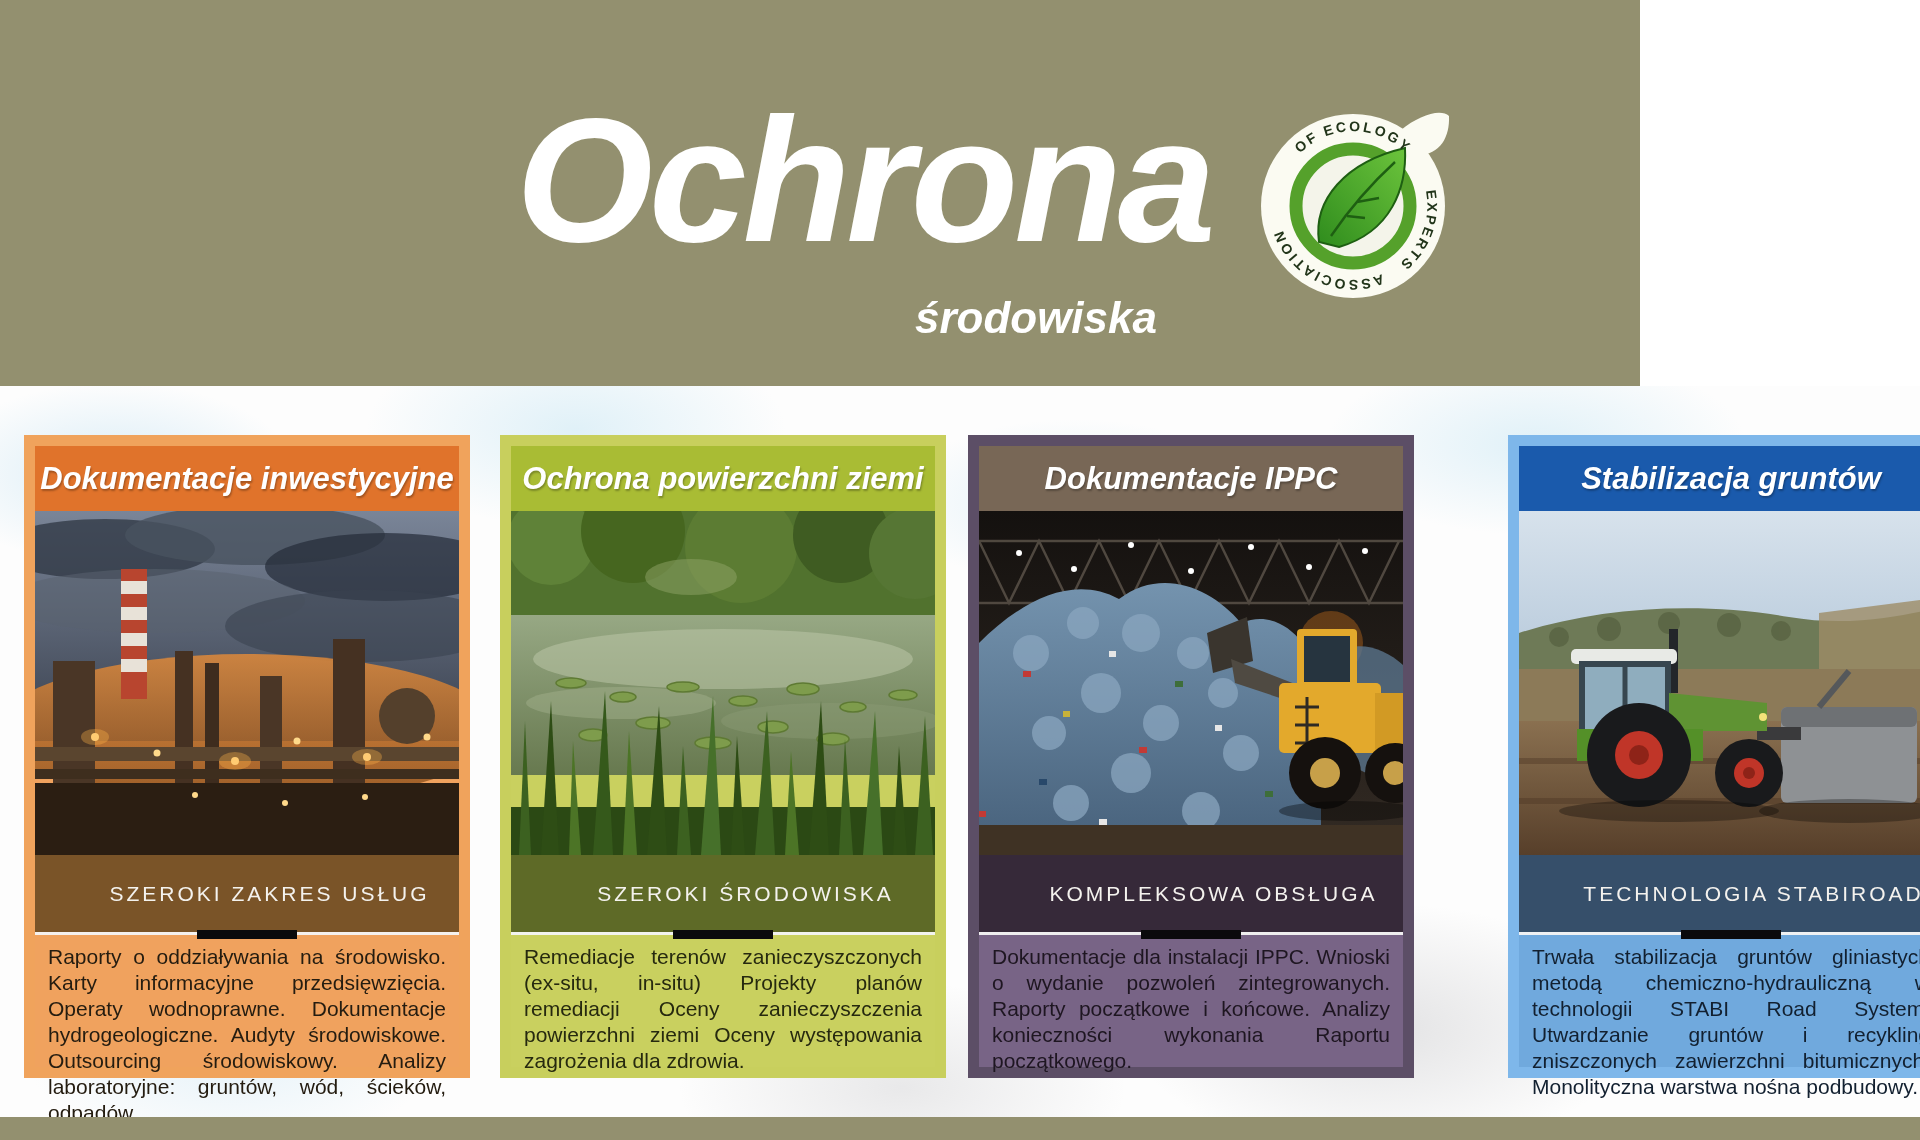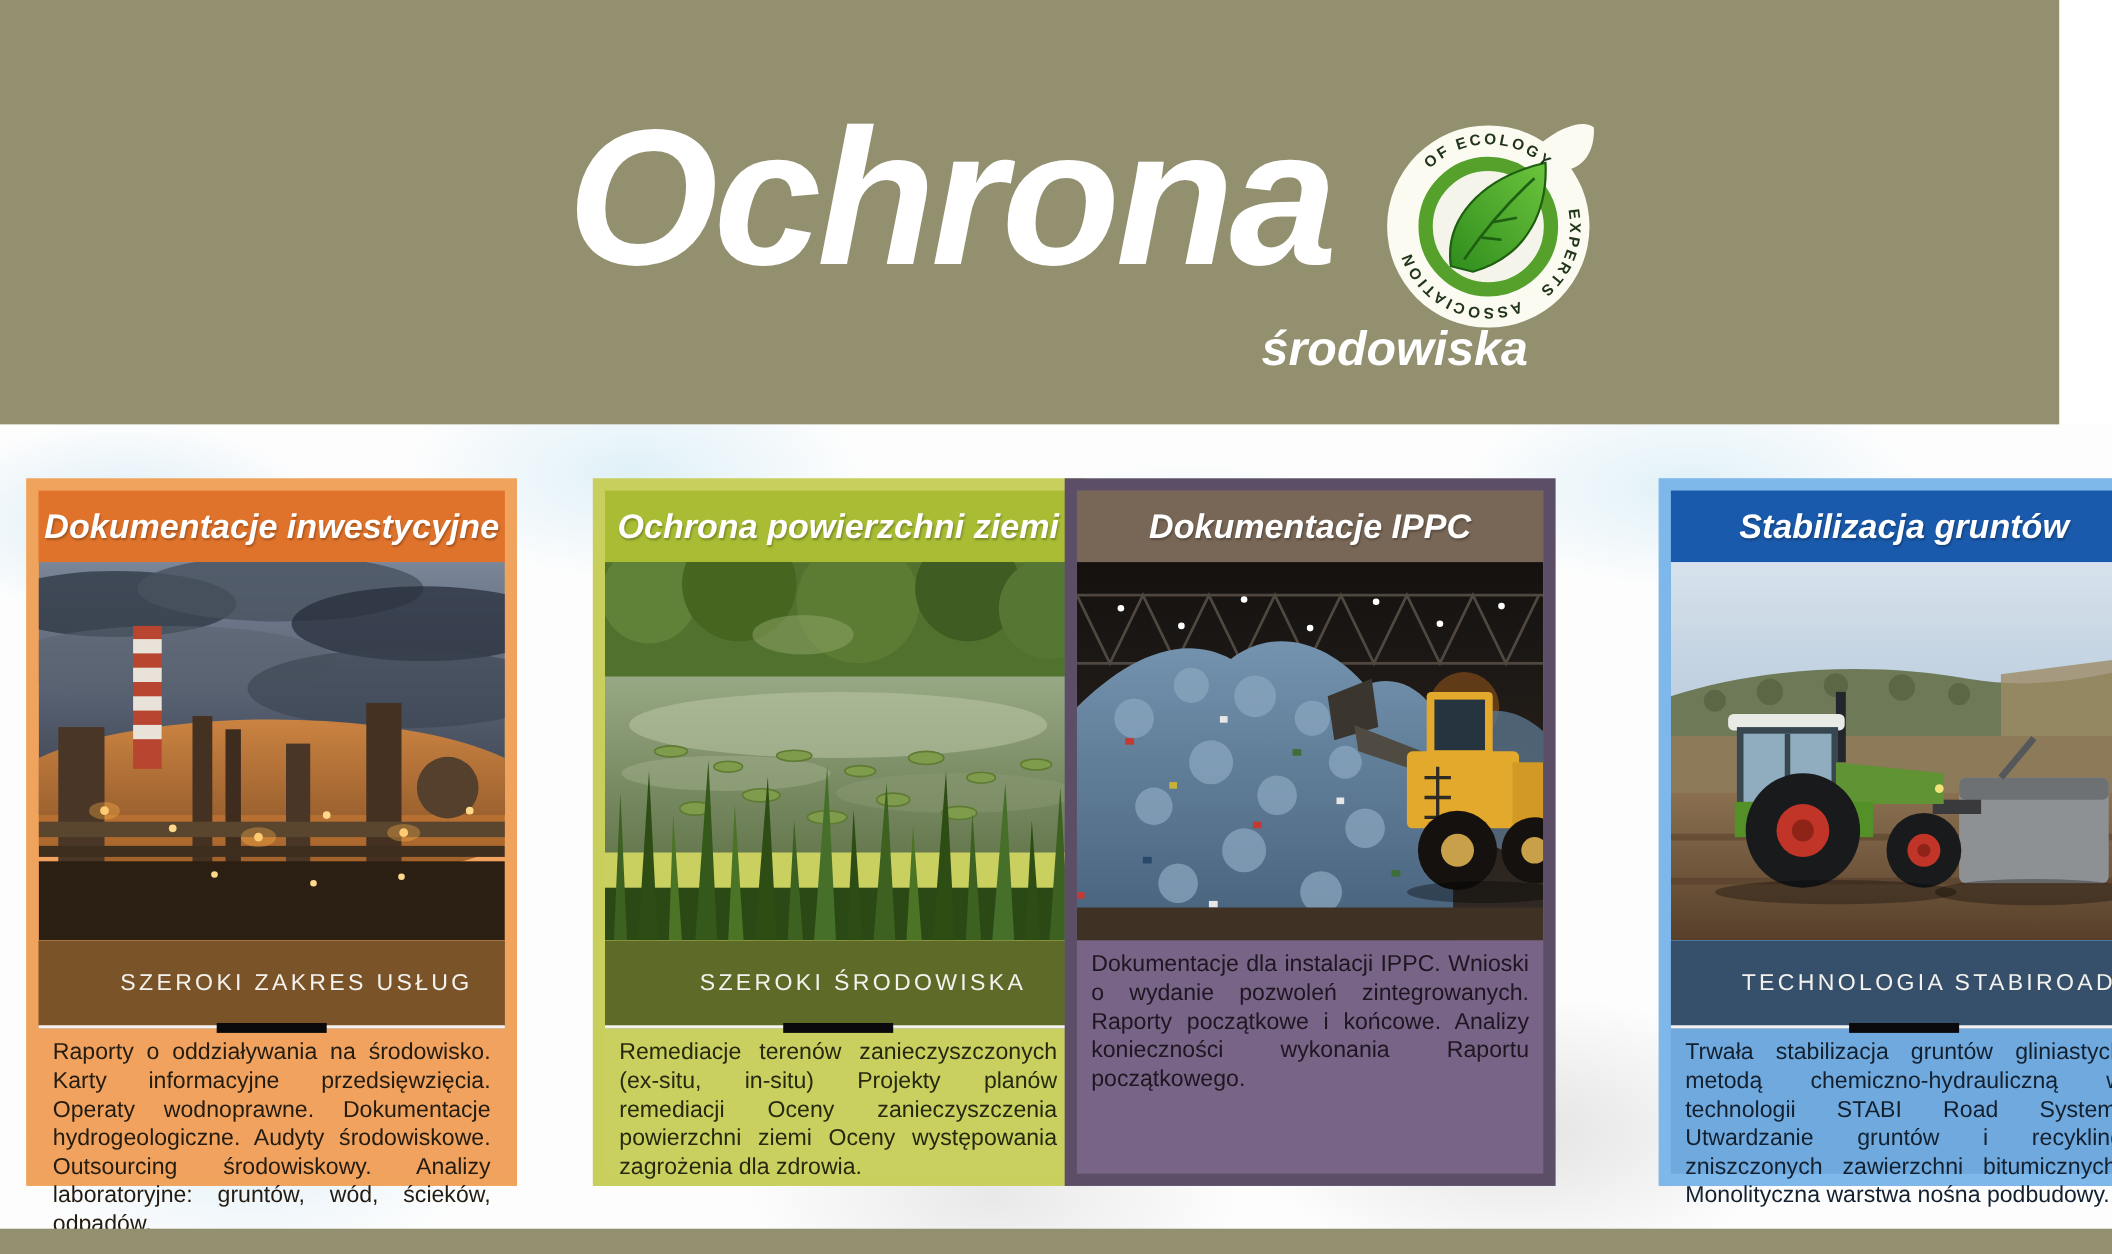--- a/index.html
+++ b/index.html
@@ -3,21 +3,21 @@
 <meta charset="utf-8">
 <style>
   html,body{margin:0;padding:0;}
   body{
     width:1920px;height:1140px;position:relative;overflow:hidden;
     background:#ffffff;
     font-family:"Liberation Sans", sans-serif;
   }
   
   .header-band{
-    position:absolute;left:0;top:0;width:1872px;height:386px;
+    position:absolute;left:0;top:0;width:1640px;height:386px;
     background:#93906F;
   }
   .header-title{
     position:absolute;left:516px;top:92px;
     font-size:176px;line-height:1;font-weight:bold;font-style:italic;
     color:#ffffff;letter-spacing:-4px;white-space:nowrap;
   }
   .header-subtitle{
     position:absolute;right:483px;top:296px;
     font-size:44px;line-height:1;font-weight:bold;font-style:italic;
@@ -44,21 +44,21 @@
     position:absolute;left:0;top:1117px;width:1920px;height:23px;
     background:#93906F;
   }
   
   .card{
     position:absolute;top:435px;width:446px;height:643px;
     box-sizing:border-box;border:11px solid var(--frame);
     background:var(--body-bg);
     display:flex;flex-direction:column;
   }
-  .card-1{left:24px;justify-content:space-between;} .card-2{left:500px;margin-left:39px;} .card-3{left:968px;} .card-4{left:1508px;}
+  .card-1{left:24px;justify-content:space-between;} .card-2{left:500px;} .card-3{left:968px;} .card-4{left:1508px;}
   .card-title{
     height:65px;flex:0 0 65px;background:var(--title-bg);
     display:flex;align-items:center;justify-content:center;
     color:#fff;font-size:31px;font-weight:bold;font-style:italic;
     text-shadow:1px 2px 2px rgba(0,0,0,.28);white-space:nowrap;
   }
   .card-image{height:344px;flex:0 0 344px;overflow:hidden;}
   .card-image svg{display:block;width:100%;height:100%;}
   .card-subtitle{
     height:80px;flex:0 0 80px;background:var(--subtitle-bg);
@@ -306,20 +306,24 @@
       <rect x="325" y="125" width="46" height="46" fill="#26343F"></rect>
       <rect x="396" y="182" width="28" height="58" fill="#D29A24"></rect>
       <path d="M328,186 V244 M316,196 H340 M316,214 H340 M316,232 H340" stroke="#2E2A24" stroke-width="3" fill="none"></path>
       <circle cx="346" cy="262" r="36" fill="#15110E"></circle>
       <circle cx="346" cy="262" r="15" fill="#C7A049"></circle>
       <circle cx="416" cy="262" r="30" fill="#15110E"></circle>
       <circle cx="416" cy="262" r="12" fill="#C7A049"></circle>
       <ellipse cx="370" cy="300" rx="70" ry="10" fill="#000000" opacity=".35"></ellipse>
     </svg>
   </div>
+  <div class="card-subtitle">
+    <span>KOMPLEKSOWA OBSŁUGA</span>
+    <span class="divider-bar"></span>
+  </div>
   <div class="card-body">Dokumentacje dla instalacji IPPC. Wnioski o wydanie pozwoleń zintegrowanych. Raporty początkowe i końcowe. Analizy konieczności wykonania Raportu początkowego.</div>
 </section>
 
 <section class="card card-4" style="--frame: #7EB7EA; --title-bg: #1A5AAC; --subtitle-bg: #364F6A; --body-bg: #70A9DD; --body-text: #122030;">
   <div class="card-title">Stabilizacja gruntów</div>
   <div class="card-image">
     <svg viewBox="0 0 424 344" preserveAspectRatio="none">
       <defs>
         <linearGradient id="sky4" x1="0" y1="0" x2="0" y2="1">
           <stop offset="0" stop-color="#D7E2EC"></stop>

